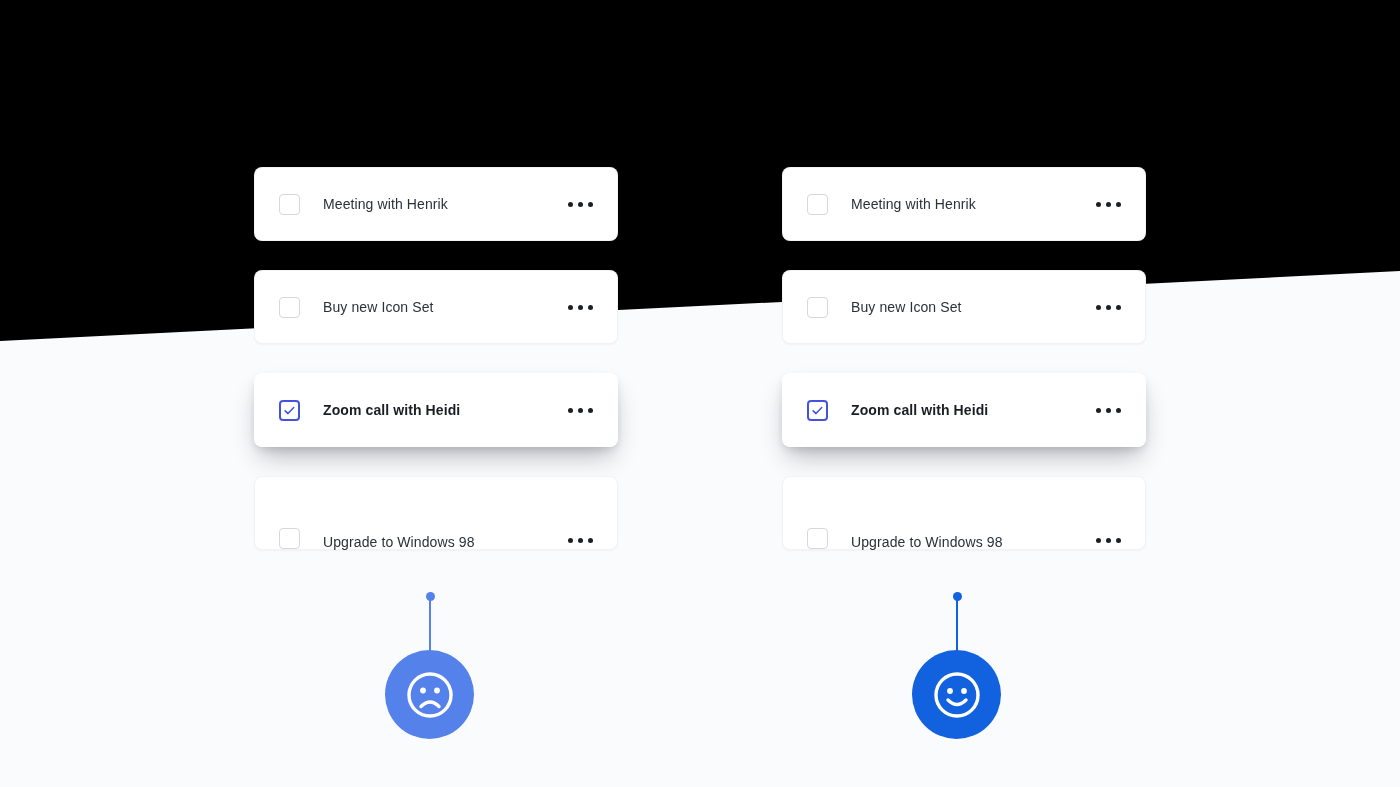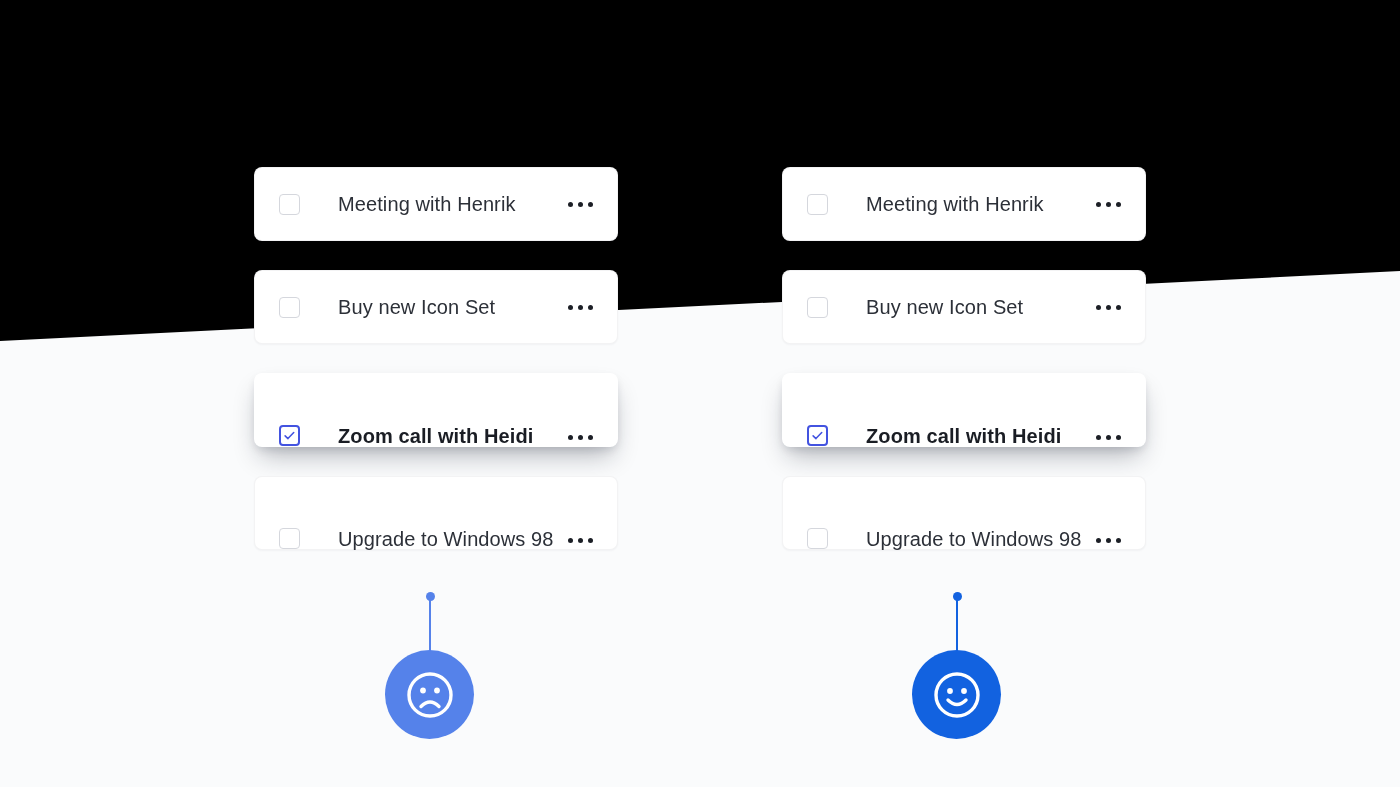--- a/index.html
+++ b/index.html
@@ -57,21 +57,20 @@
     margin-bottom: 29px;
   }
   .card.plain {
     box-shadow: 0 1px 2px rgba(16, 24, 40, 0.04);
     border: 1px solid rgba(16, 24, 40, 0.05);
   }
   .card.raised {
     box-shadow: 0 14px 26px -6px rgba(16, 24, 40, 0.30),
                 0 4px 10px -2px rgba(16, 24, 40, 0.14);
     border: 1px solid rgba(255, 255, 255, 0.0);
-    align-items: flex-end;
   }
   .card:last-child { margin-bottom: 0; align-items: flex-end; }
 
   
   .checkbox {
     flex: 0 0 auto;
     width: 21px;
     height: 21px;
     border-radius: 4px;
     border: 1.6px solid #d5d7dd;
@@ -89,22 +88,22 @@
   }
   .checkbox.checked .tick {
     display: block;
     width: 13px;
     height: 13px;
   }
 
   
   .task-label {
     flex: 1 1 auto;
-    margin-left: 38px;
-    font-size: 20px;
+    margin-left: 23px;
+    font-size: 14px;
     line-height: 1;
     color: #2c3038;
     letter-spacing: 0.1px;
     white-space: nowrap;
   }
   .task-label.done {
     font-weight: 700;
     color: #1a1d24;
   }
 

